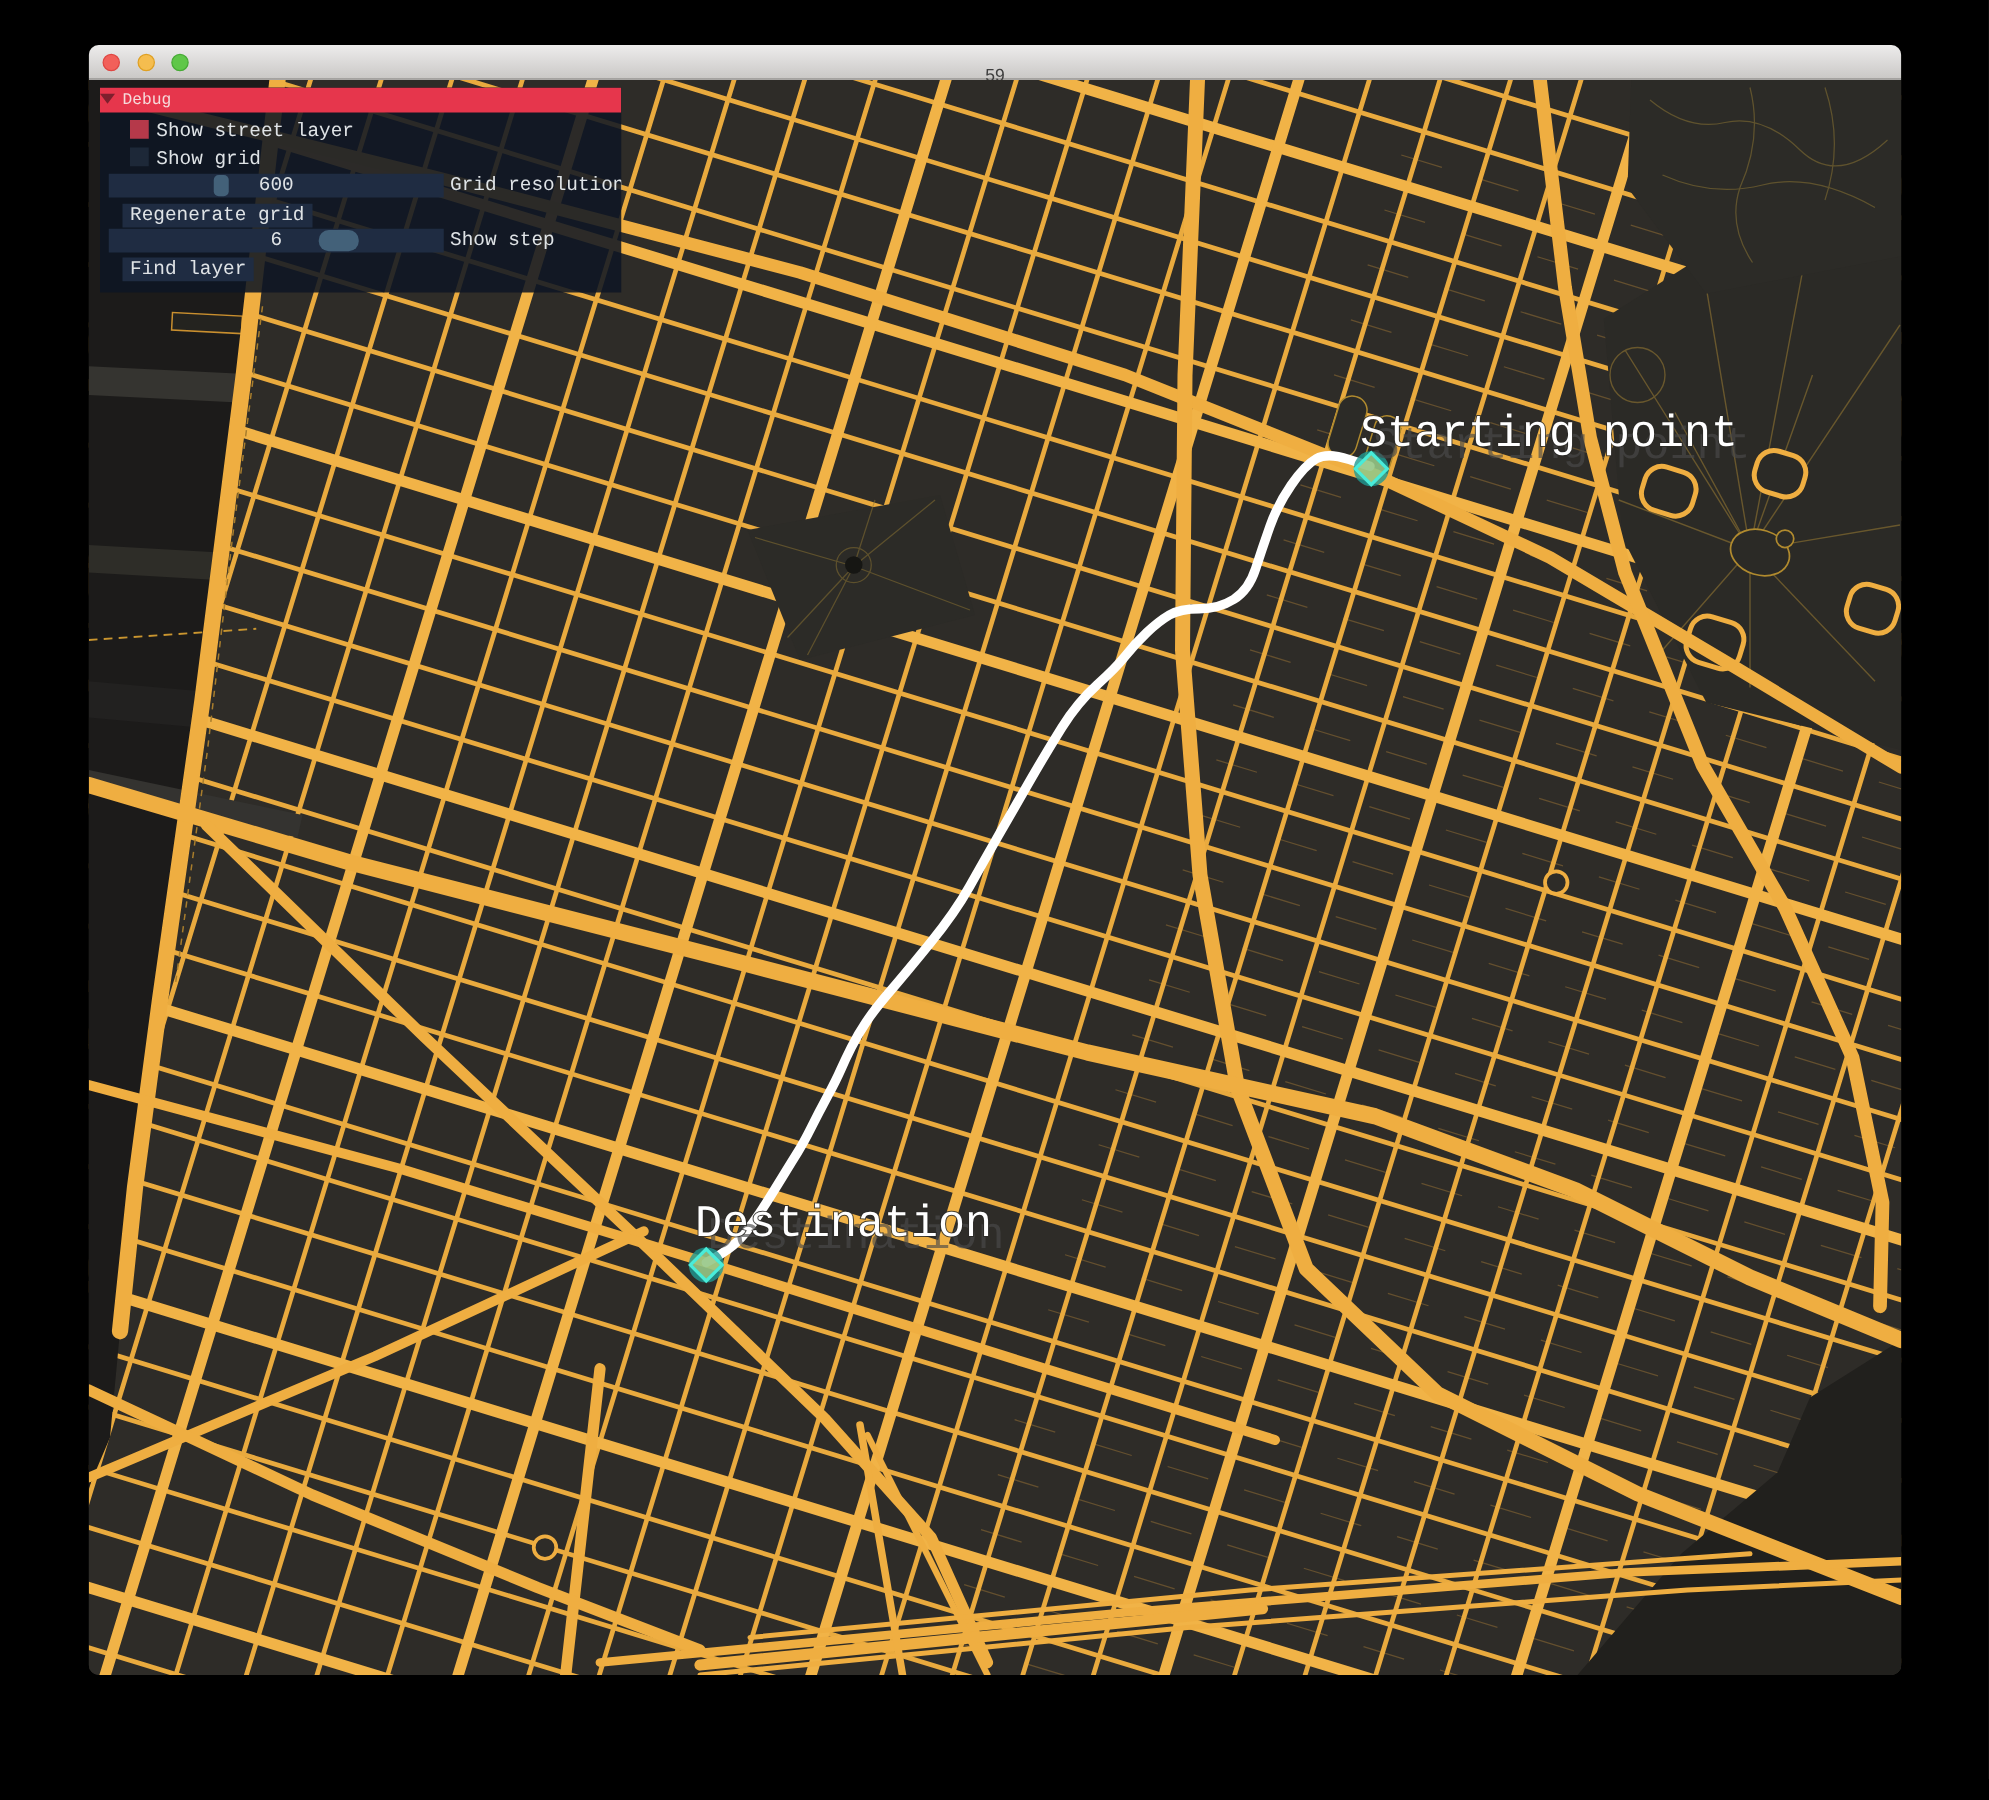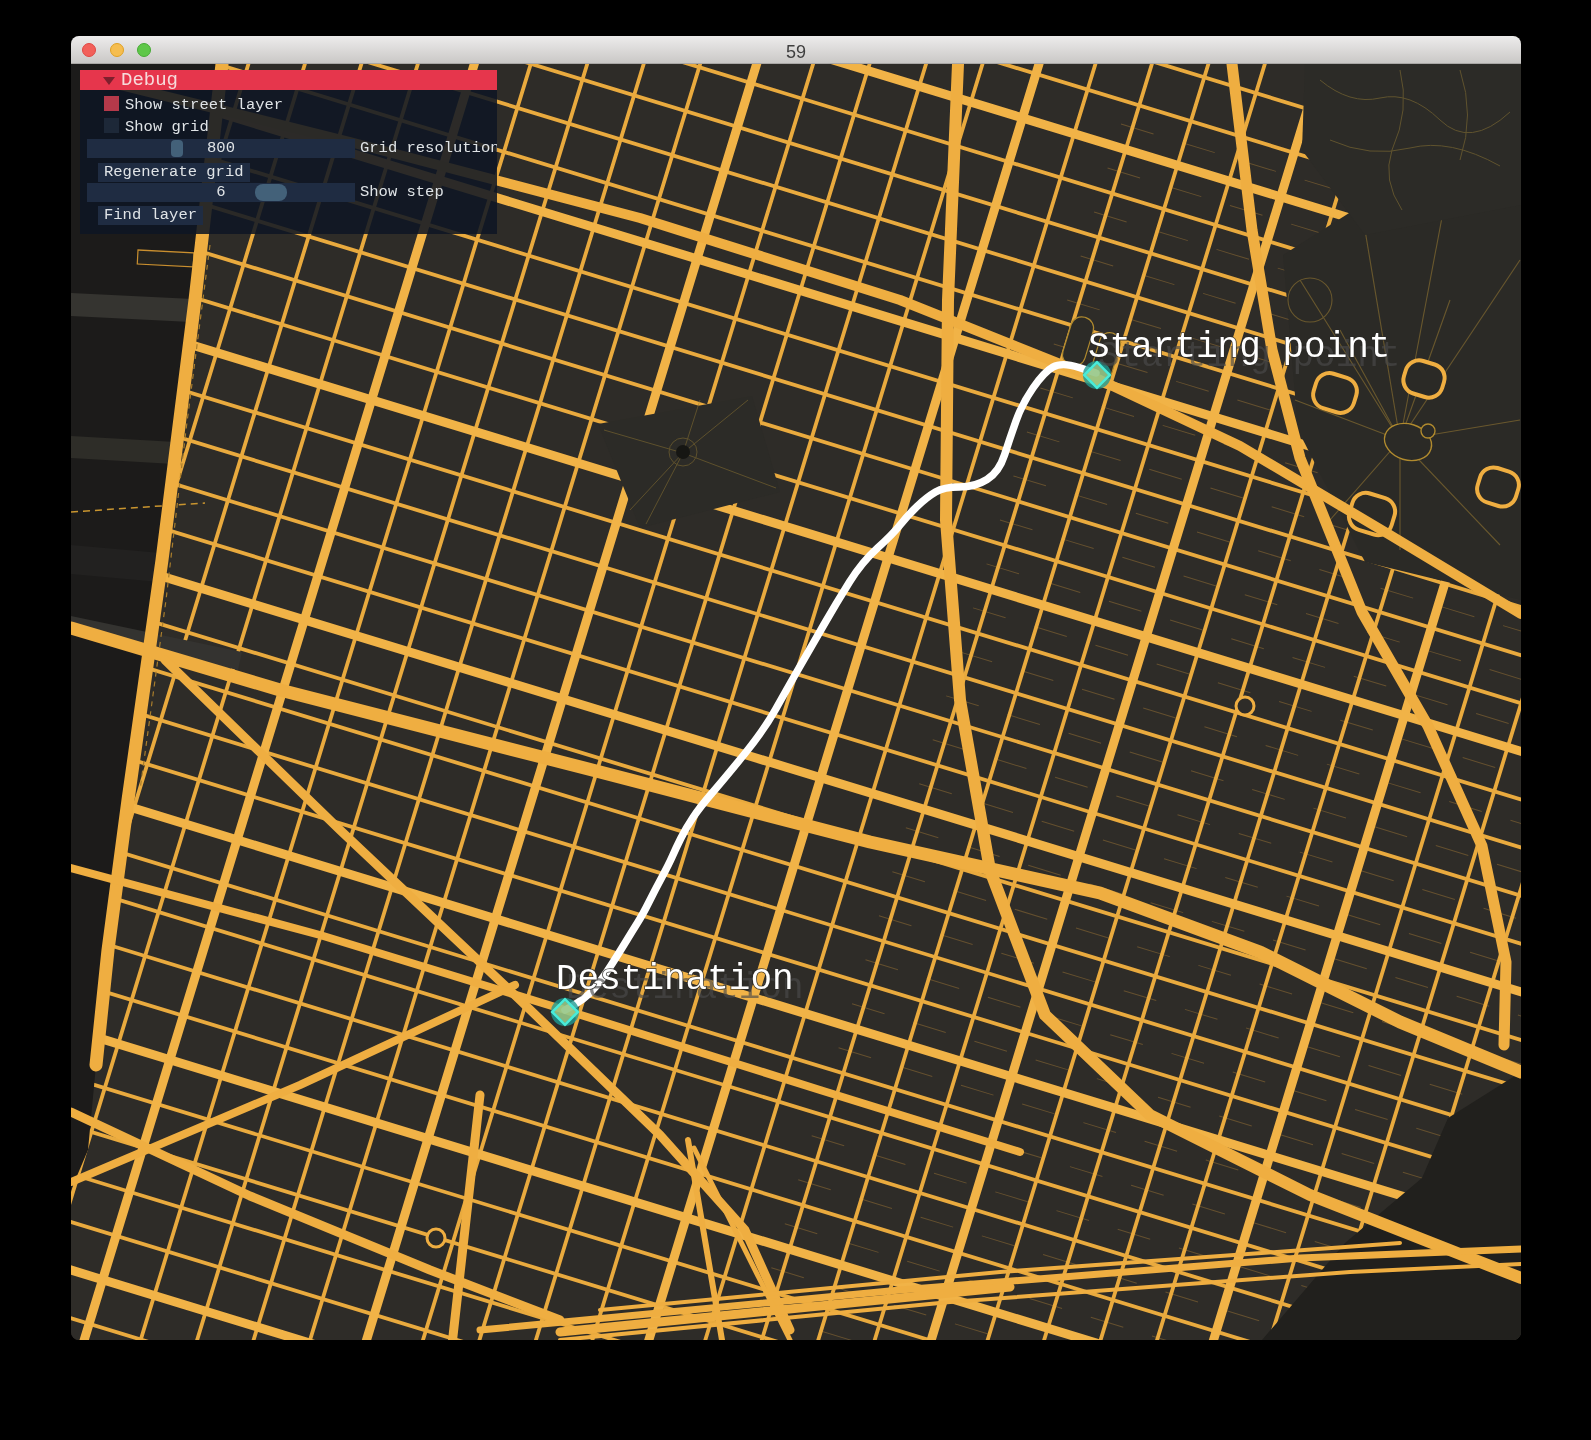--- a/index.html
+++ b/index.html
@@ -4,26 +4,26 @@
 body { width:1591px; height:1440px; background:#000; position:relative; overflow:hidden;
        font-family:"Liberation Sans", sans-serif; }
 #win { position:absolute; left:71px; top:36px; width:1450px; height:1304px;
         border-radius:8px; overflow:hidden; background:#2e2c28; }
 #tbar { height:28px; background:linear-gradient(#edecec,#cac8c6);
          border-bottom:1px solid #a9a7a5; position:relative; }
 .tl { position:absolute; top:7px; width:14px; height:14px; border-radius:50%; }
 #tl1 { left:11px; background:#f2605a; border:1px solid #df4743; }
 #tl2 { left:39px; background:#f5bd4f; border:1px solid #dfa023; }
 #tl3 { left:66px; background:#5fc749; border:1px solid #46ab35; }
-#ttitle { position:absolute; width:100%; text-align:center; top:6px; font-size:18px; color:#3f3f3f; }
+#ttitle { position:absolute; width:100%; text-align:center; top:16px; font-size:14px; color:#3f3f3f; }
 #map { position:relative; width:1450px; height:1276px; }
 #panel { position:absolute; left:9px; top:6px; width:417px; height:164px;
           background:rgba(14,22,36,0.87); font-family:"Liberation Mono", monospace;
           font-size:15.5px; color:#dfe3e6; overflow:hidden; }
-#phead { height:20px; background:#e6364c; color:#f6dbdb; line-height:20px; padding-left:23px; font-size:19px; }
+#phead { height:20px; background:#e6364c; color:#f6dbdb; line-height:20px; padding-left:0; font-size:13px; }
 #phead .tri { display:inline-block; width:0; height:0; border-left:6px solid transparent;
                border-right:6px solid transparent; border-top:8px solid #7e1f2d; margin-right:6px; }
 .prow { position:absolute; left:24px; height:19px; line-height:19px;font-family:Liberation Mono, monospace; }
 .cbox { display:inline-block; width:15px; height:15px; vertical-align:-2px; margin-right:6px; }
 .track { position:absolute; left:7px; width:268px; height:19px; background:#1f2c42; }
 .knob { position:absolute; top:1px; height:17px; background:#436179; border-radius:4px; }
 .tval { position:absolute; width:100%; text-align:center; top:0; line-height:19px; }
 .plabel { position:absolute; left:280px; top:0; line-height:19px; white-space:nowrap; }
 .pbtn { position:absolute; left:18px; height:19px; line-height:19px; background:#1f2c42; padding:0 6px; }
 </style></head>
@@ -131,21 +131,21 @@
 <text x="495" y="934" font-family="Liberation Mono" font-size="36" fill="#4a4a4a" opacity="0.65">Destination</text>
 <text x="485" y="925" font-family="Liberation Mono" font-size="36" fill="#ffffff" stroke="#2a2926" stroke-width="1.6" stroke-opacity="0.85" paint-order="stroke">Destination</text>
 </svg>
     <div id="panel">
       <div id="phead"><span class="tri"></span>Debug</div>
       <div class="prow" style="top:26px"><span class="cbox" style="background:#b5394a"></span>Show street layer</div>
       <div class="prow" style="top:48px"><span class="cbox" style="background:#1d2838"></span>Show grid</div>
       <div style="position:absolute; top:69px; width:100%; height:19px">
         <div class="track">
             <div class="knob" style="left:84px; width:12px"></div>
-            <div class="tval">800</div>
+            <div class="tval">600</div>
           </div>
         <div class="plabel">Grid resolution</div>
       </div>
       <div class="pbtn" style="top:93px">Regenerate grid</div>
       <div style="position:absolute; top:113px; width:100%; height:19px">
         <div class="track">
             <div class="knob" style="left:168px; width:32px; border-radius:8px"></div>
             <div class="tval">6</div>
           </div>
         <div class="plabel">Show step</div>

